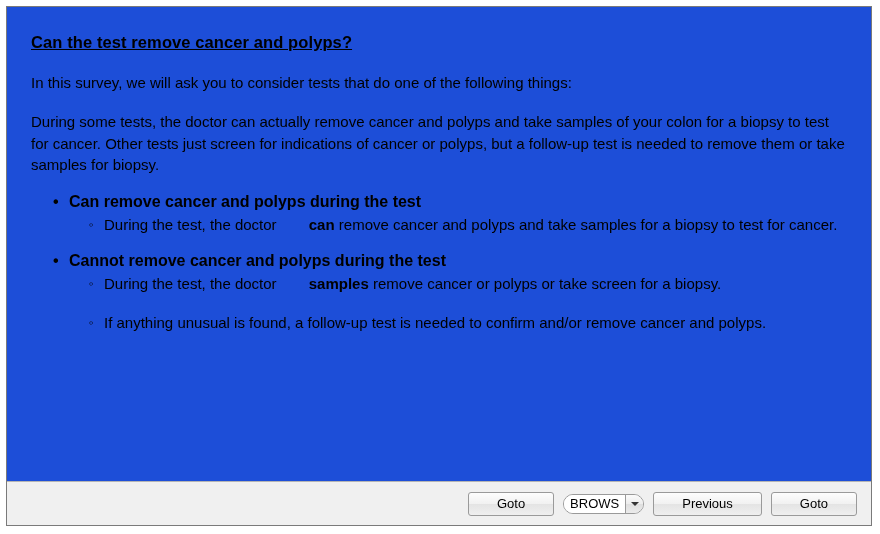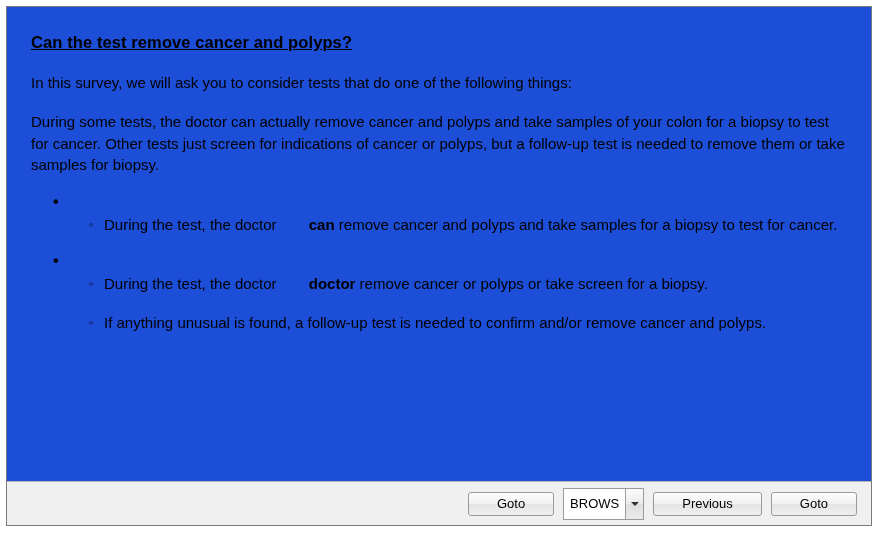--- a/index.html
+++ b/index.html
@@ -117,23 +117,23 @@
     height: 24px;
     min-width: 70px;
     padding: 0 28px;
     cursor: default;
     box-sizing: border-box;
   }
   .btn.wide { min-width: 74px; }
   .select-wrap {
     display: inline-flex;
     align-items: stretch;
-    height: 32px;
+    height: 20px;
     border: 1px solid #9a9a9a;
-    border-radius: 0;
+    border-radius: 12px;
     background: #ffffff;
     box-sizing: border-box;
     overflow: hidden;
     text-align: center;
   }
   .select-value {
     font-size: 13px;
     padding: 0 6px;
     display: flex;
     align-items: center;
@@ -169,34 +169,36 @@
 
     <p class="para second">In this survey, we will ask you to consider tests that do one of the following things:</p>
 
     <p class="para">During some tests, the doctor can actually remove cancer and polyps and take samples of your colon for a biopsy to test for cancer. Other tests just screen for indications of cancer or polyps, but a follow-up test is needed to remove them or take samples for biopsy.</p>
 
     <div class="bullet-list">
 
       <div class="bullet-block">
         <div class="bullet-main">
           <span class="dot">•</span>
+          <span>Can remove cancer and polyps during the test</span>
         </div>
         <div class="sub-item">
           <span class="circle">◦</span>
           <span class="sub-text"><span>During the test, the doctor </span><b class="inline-strong">can</b><span> remove cancer and polyps and take samples for a biopsy to test for cancer.</span></span>
         </div>
       </div>
 
       <div class="bullet-block">
         <div class="bullet-main">
           <span class="dot">•</span>
+          <span>Cannot remove cancer and polyps during the test</span>
         </div>
         <div class="sub-item">
           <span class="circle">◦</span>
-          <span class="sub-text"><span>During the test, the doctor </span><b class="inline-strong">doctor</b><span> remove cancer or polyps or take screen for a biopsy.</span></span>
+          <span class="sub-text"><span>During the test, the doctor </span><b class="inline-strong">samples</b><span> remove cancer or polyps or take screen for a biopsy.</span></span>
         </div>
         <div class="sub-item spaced">
           <span class="circle">◦</span>
           <span class="sub-text"><span>If anything unusual is found, a follow-up test is needed to confirm and/or remove cancer and polyps.</span><b class="inline-strong"></b><span></span></span>
         </div>
       </div>
 
     </div>
   </div>
 

